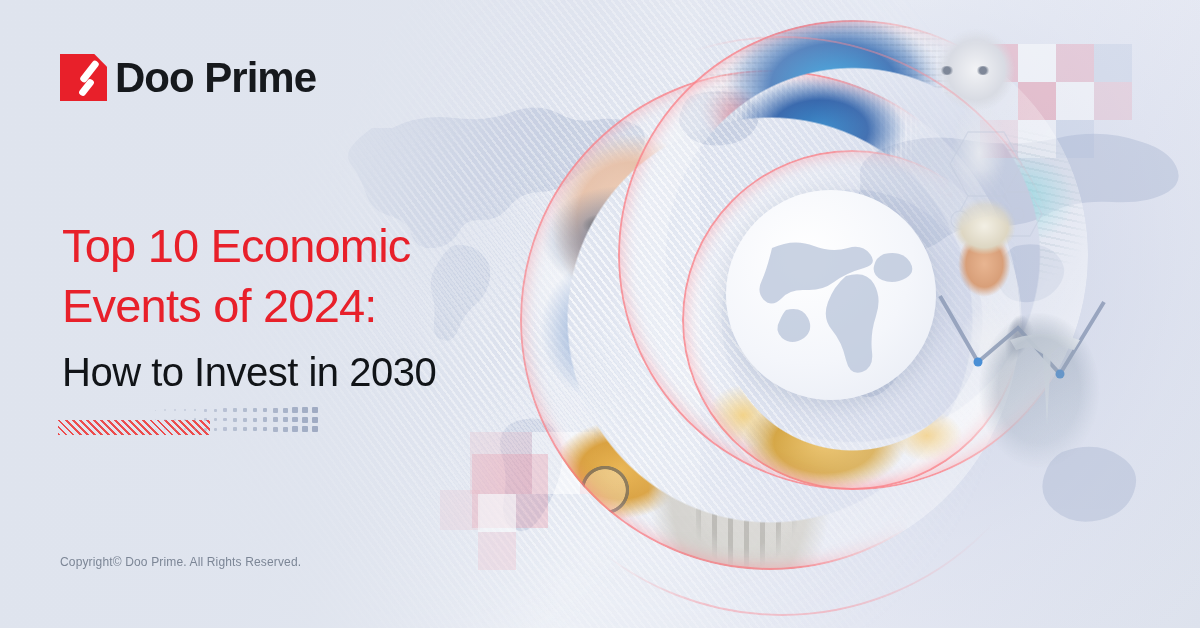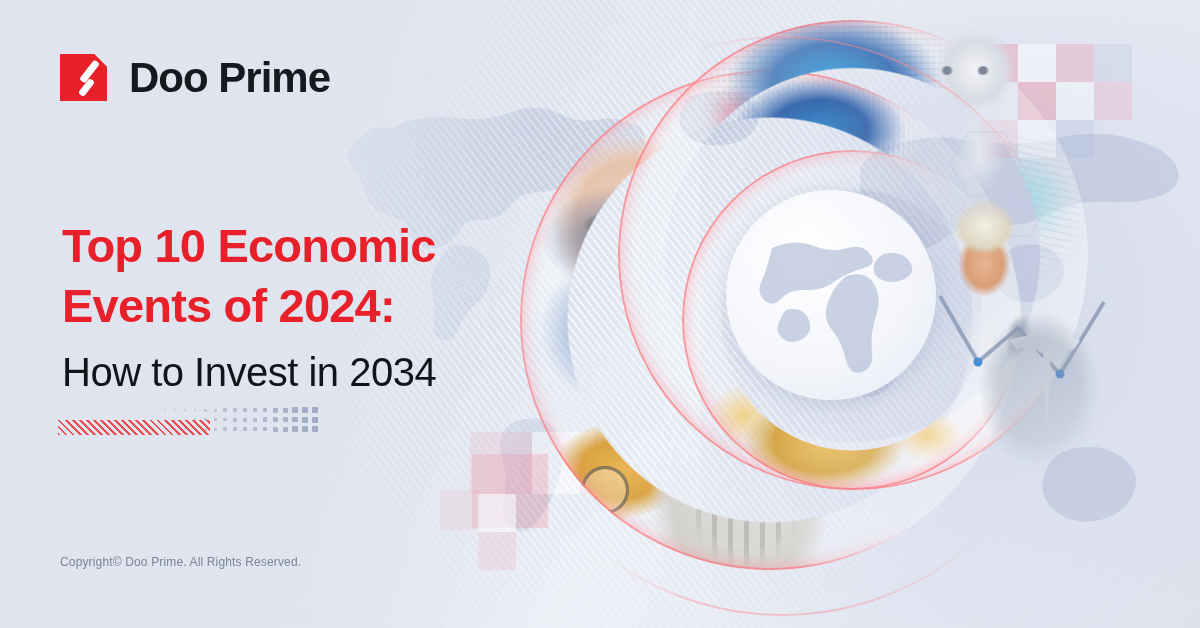--- a/index.html
+++ b/index.html
@@ -58,41 +58,41 @@
     position:absolute; border-radius:50%;
     box-shadow:0 0 18px 3px rgba(246,112,120,.55), inset 0 0 14px 2px rgba(255,140,150,.45);
     border:2px solid rgba(250,120,128,.75);
     pointer-events:none;
   }
 
   
   .ph { position:absolute; inset:0; }
 
   
-  .logo-row { position:absolute; left:60px; top:54px; display:flex; align-items:center; gap:22px; }
+  .logo-row { position:absolute; left:60px; top:54px; display:flex; align-items:center; gap:8px; }
   .logo-mark {
     width:47px; height:47px; position:relative; flex:none;
   }
   .logo-mark .sqr {
     position:absolute; inset:0; background:#e8202a;
     clip-path:polygon(0 0, 73% 0, 100% 27%, 100% 100%, 0 100%);
   }
   .logo-mark .stroke1, .logo-mark .stroke2 {
     position:absolute; background:#fff; border-radius:3px;
   }
   .logo-mark .stroke1 { width:7px; height:25px; left:26px; top:5px; transform:rotate(38deg); }
   .logo-mark .stroke2 { width:7px; height:19px; left:23px; top:24px; transform:rotate(38deg); }
   .logo-text {
     font-size:42px; font-weight:700; color:#16191d; letter-spacing:-1px;
     position:relative; line-height:1;
   }
 
   .headline {
     position:absolute; left:62px; top:216px; width:470px;
-    font-size:47px; font-weight:700; line-height:1.28;
+    font-size:47px; font-weight:400; line-height:1.28;
     color:#e8202a; letter-spacing:-.8px;
   }
   .subhead {
     position:absolute; left:62px; top:348px; width:470px;
     font-size:40px; font-weight:400; line-height:1.2;
     color:#111418; letter-spacing:-.5px;
   }
 
   .deco { position:absolute; left:58px; top:404px; width:260px; height:34px; }
   .deco .hatch {
@@ -347,21 +347,21 @@
   <div class="logo-row">
     <div class="logo-mark">
       <div class="sqr"></div>
       <div class="stroke1"></div>
       <div class="stroke2"></div>
     </div>
     <div class="logo-text">Doo Prime</div>
   </div>
 
   <div class="headline">Top 10 Economic Events of 2024:</div>
-  <div class="subhead">How to Invest in 2034</div>
+  <div class="subhead">How to Invest in 2030</div>
 
   <div class="deco">
     <div class="hatch"></div>
     <div class="dots">
         <span class="d" style="width: 1.4px; height: 1.4px; left: 4.5px; top: 4.5px; opacity: 0.3;"></span>
         <span class="d" style="width: 1.69px; height: 1.69px; left: 14.36px; top: 4.36px; opacity: 0.34;"></span>
         <span class="d" style="width: 1.97px; height: 1.97px; left: 24.21px; top: 4.21px; opacity: 0.38;"></span>
         <span class="d" style="width: 2.26px; height: 2.26px; left: 34.07px; top: 4.07px; opacity: 0.42;"></span>
         <span class="d" style="width: 2.55px; height: 2.55px; left: 43.92px; top: 3.93px; opacity: 0.45;"></span>
         <span class="d" style="width: 2.84px; height: 2.84px; left: 53.78px; top: 3.78px; opacity: 0.49;"></span>

